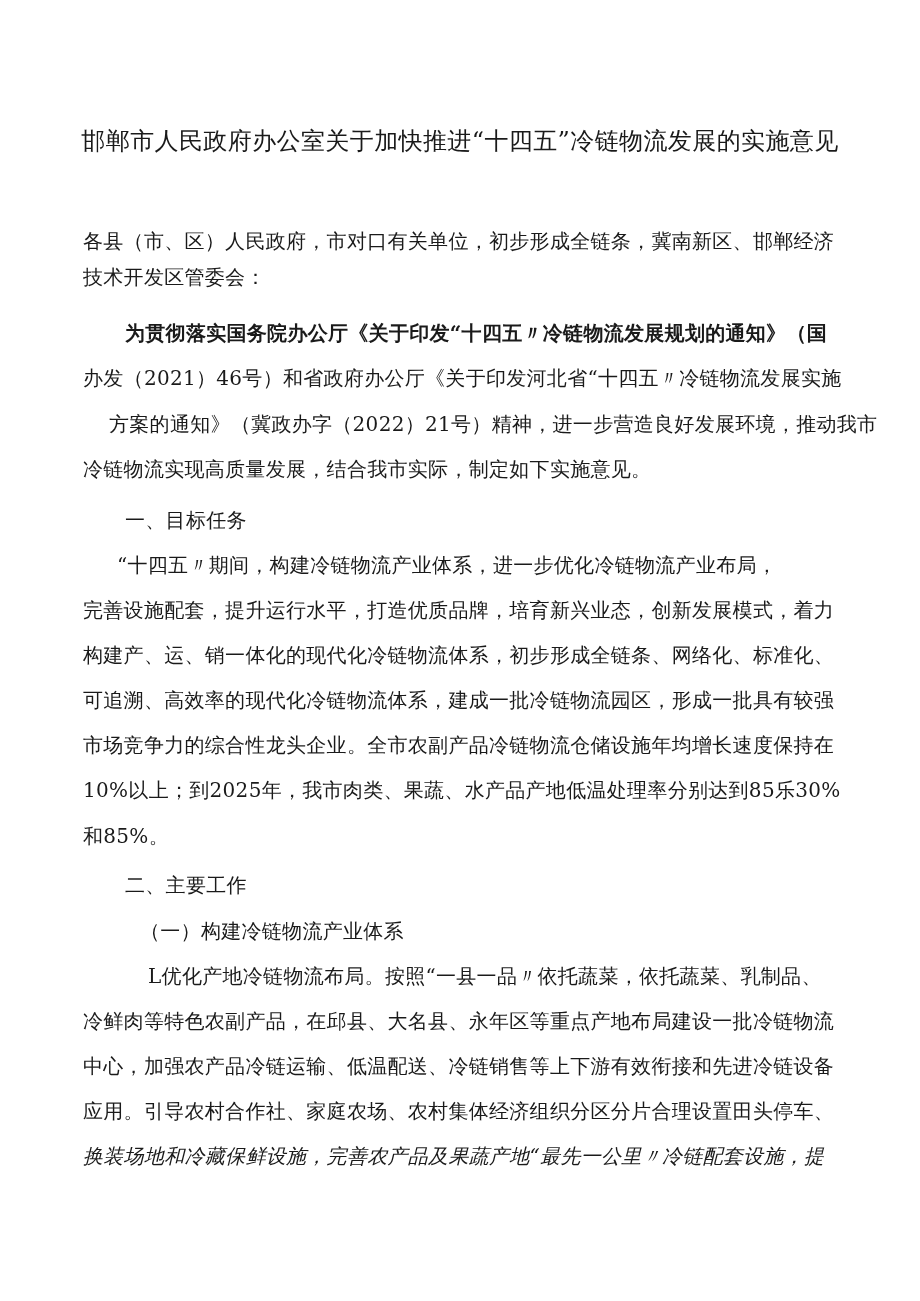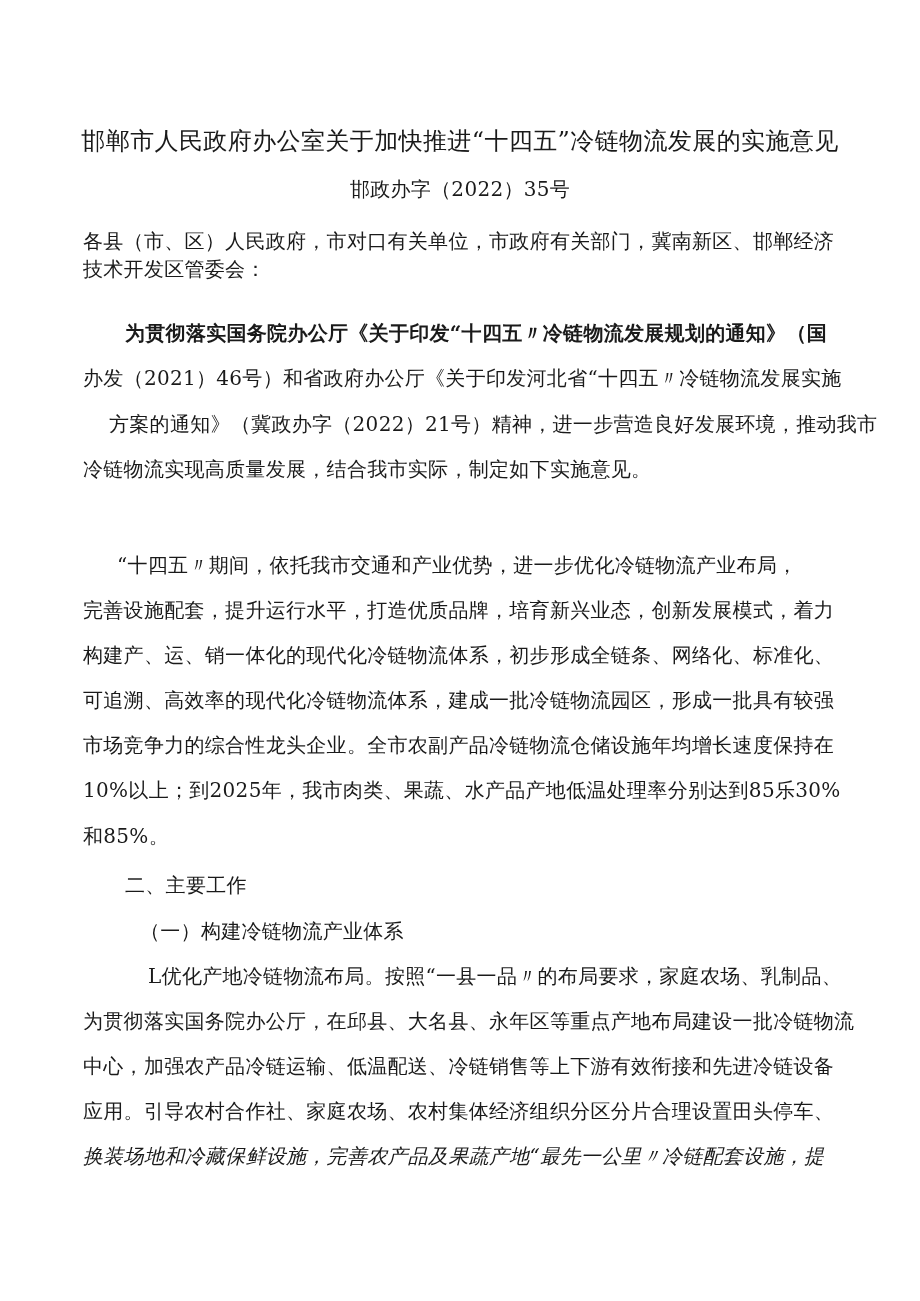--- a/index.html
+++ b/index.html
@@ -46,49 +46,49 @@
   .indent-sub { left: 140px; width: 688px; }
   .indent-quote { left: 117px; width: 711px; }
   .indent-l { left: 148px; width: 680px; }
 </style>
 </head>
 <body>
 
 <div class="page">
 
   <div class="line title" style="top:128px;">邯郸市人民政府办公室关于加快推进“十四五”冷链物流发展的实施意见</div>
-  <div class="line docno" style="top:176px;">邯政办字（2022）35号</div>
 
   <div>
-    <div class="line" style="top:228px;">各县（市、区）人民政府，市对口有关单位，市政府有关部门，冀南新区、邯郸经济</div>
-    <div class="line" style="top:256px;">技术开发区管委会：</div>
+    <div class="line" style="top:228px;">各县（市、区）人民政府，市对口有关单位，初步形成全链条，冀南新区、邯郸经济</div>
+    <div class="line" style="top:264px;">技术开发区管委会：</div>
   </div>
 
   <div>
     <div class="line indent" style="top:320px;font-weight:bold;">为贯彻落实国务院办公厅《关于印发“十四五〃冷链物流发展规划的通知》（国</div>
     <div class="line" style="top:365px;">办发（2021）46号）和省政府办公厅《关于印发河北省“十四五〃冷链物流发展实施</div>
     <div class="line" style="top:411px;margin-left:26px;">方案的通知》（冀政办字（2022）21号）精神，进一步营造良好发展环境，推动我市</div>
     <div class="line" style="top:456px;">冷链物流实现高质量发展，结合我市实际，制定如下实施意见。</div>
   </div>
 
+  <div class="line indent" style="top:507px;">一、目标任务</div>
 
   <div>
-    <div class="line indent-quote" style="top:552px;">“十四五〃期间，依托我市交通和产业优势，进一步优化冷链物流产业布局，</div>
+    <div class="line indent-quote" style="top:552px;">“十四五〃期间，构建冷链物流产业体系，进一步优化冷链物流产业布局，</div>
     <div class="line" style="top:597px;">完善设施配套，提升运行水平，打造优质品牌，培育新兴业态，创新发展模式，着力</div>
     <div class="line" style="top:642px;">构建产、运、销一体化的现代化冷链物流体系，初步形成全链条、网络化、标准化、</div>
     <div class="line" style="top:687px;">可追溯、高效率的现代化冷链物流体系，建成一批冷链物流园区，形成一批具有较强</div>
     <div class="line" style="top:732px;">市场竞争力的综合性龙头企业。全市农副产品冷链物流仓储设施年均增长速度保持在</div>
     <div class="line" style="top:777px;">10%以上；到2025年，我市肉类、果蔬、水产品产地低温处理率分别达到85乐30%</div>
     <div class="line" style="top:823px;">和85%。</div>
   </div>
 
   <div class="line indent-sub" style="top:918px;">（一）构建冷链物流产业体系</div>
   <div class="line indent" style="top:872px;">二、主要工作</div>
 
   <div>
-    <div class="line indent-l" style="top:963px;">L优化产地冷链物流布局。按照“一县一品〃的布局要求，家庭农场、乳制品、</div>
-    <div class="line" style="top:1008px;">为贯彻落实国务院办公厅，在邱县、大名县、永年区等重点产地布局建设一批冷链物流</div>
+    <div class="line indent-l" style="top:963px;">L优化产地冷链物流布局。按照“一县一品〃依托蔬菜，依托蔬菜、乳制品、</div>
+    <div class="line" style="top:1008px;">冷鲜肉等特色农副产品，在邱县、大名县、永年区等重点产地布局建设一批冷链物流</div>
     <div class="line" style="top:1053px;">中心，加强农产品冷链运输、低温配送、冷链销售等上下游有效衔接和先进冷链设备</div>
     <div class="line" style="top:1098px;">应用。引导农村合作社、家庭农场、农村集体经济组织分区分片合理设置田头停车、</div>
     <div class="line" style="top:1143px;font-style:italic;">换装场地和冷藏保鲜设施，完善农产品及果蔬产地“最先一公里〃冷链配套设施，提</div>
   </div>
 
 </div>
 
 </body></html>

